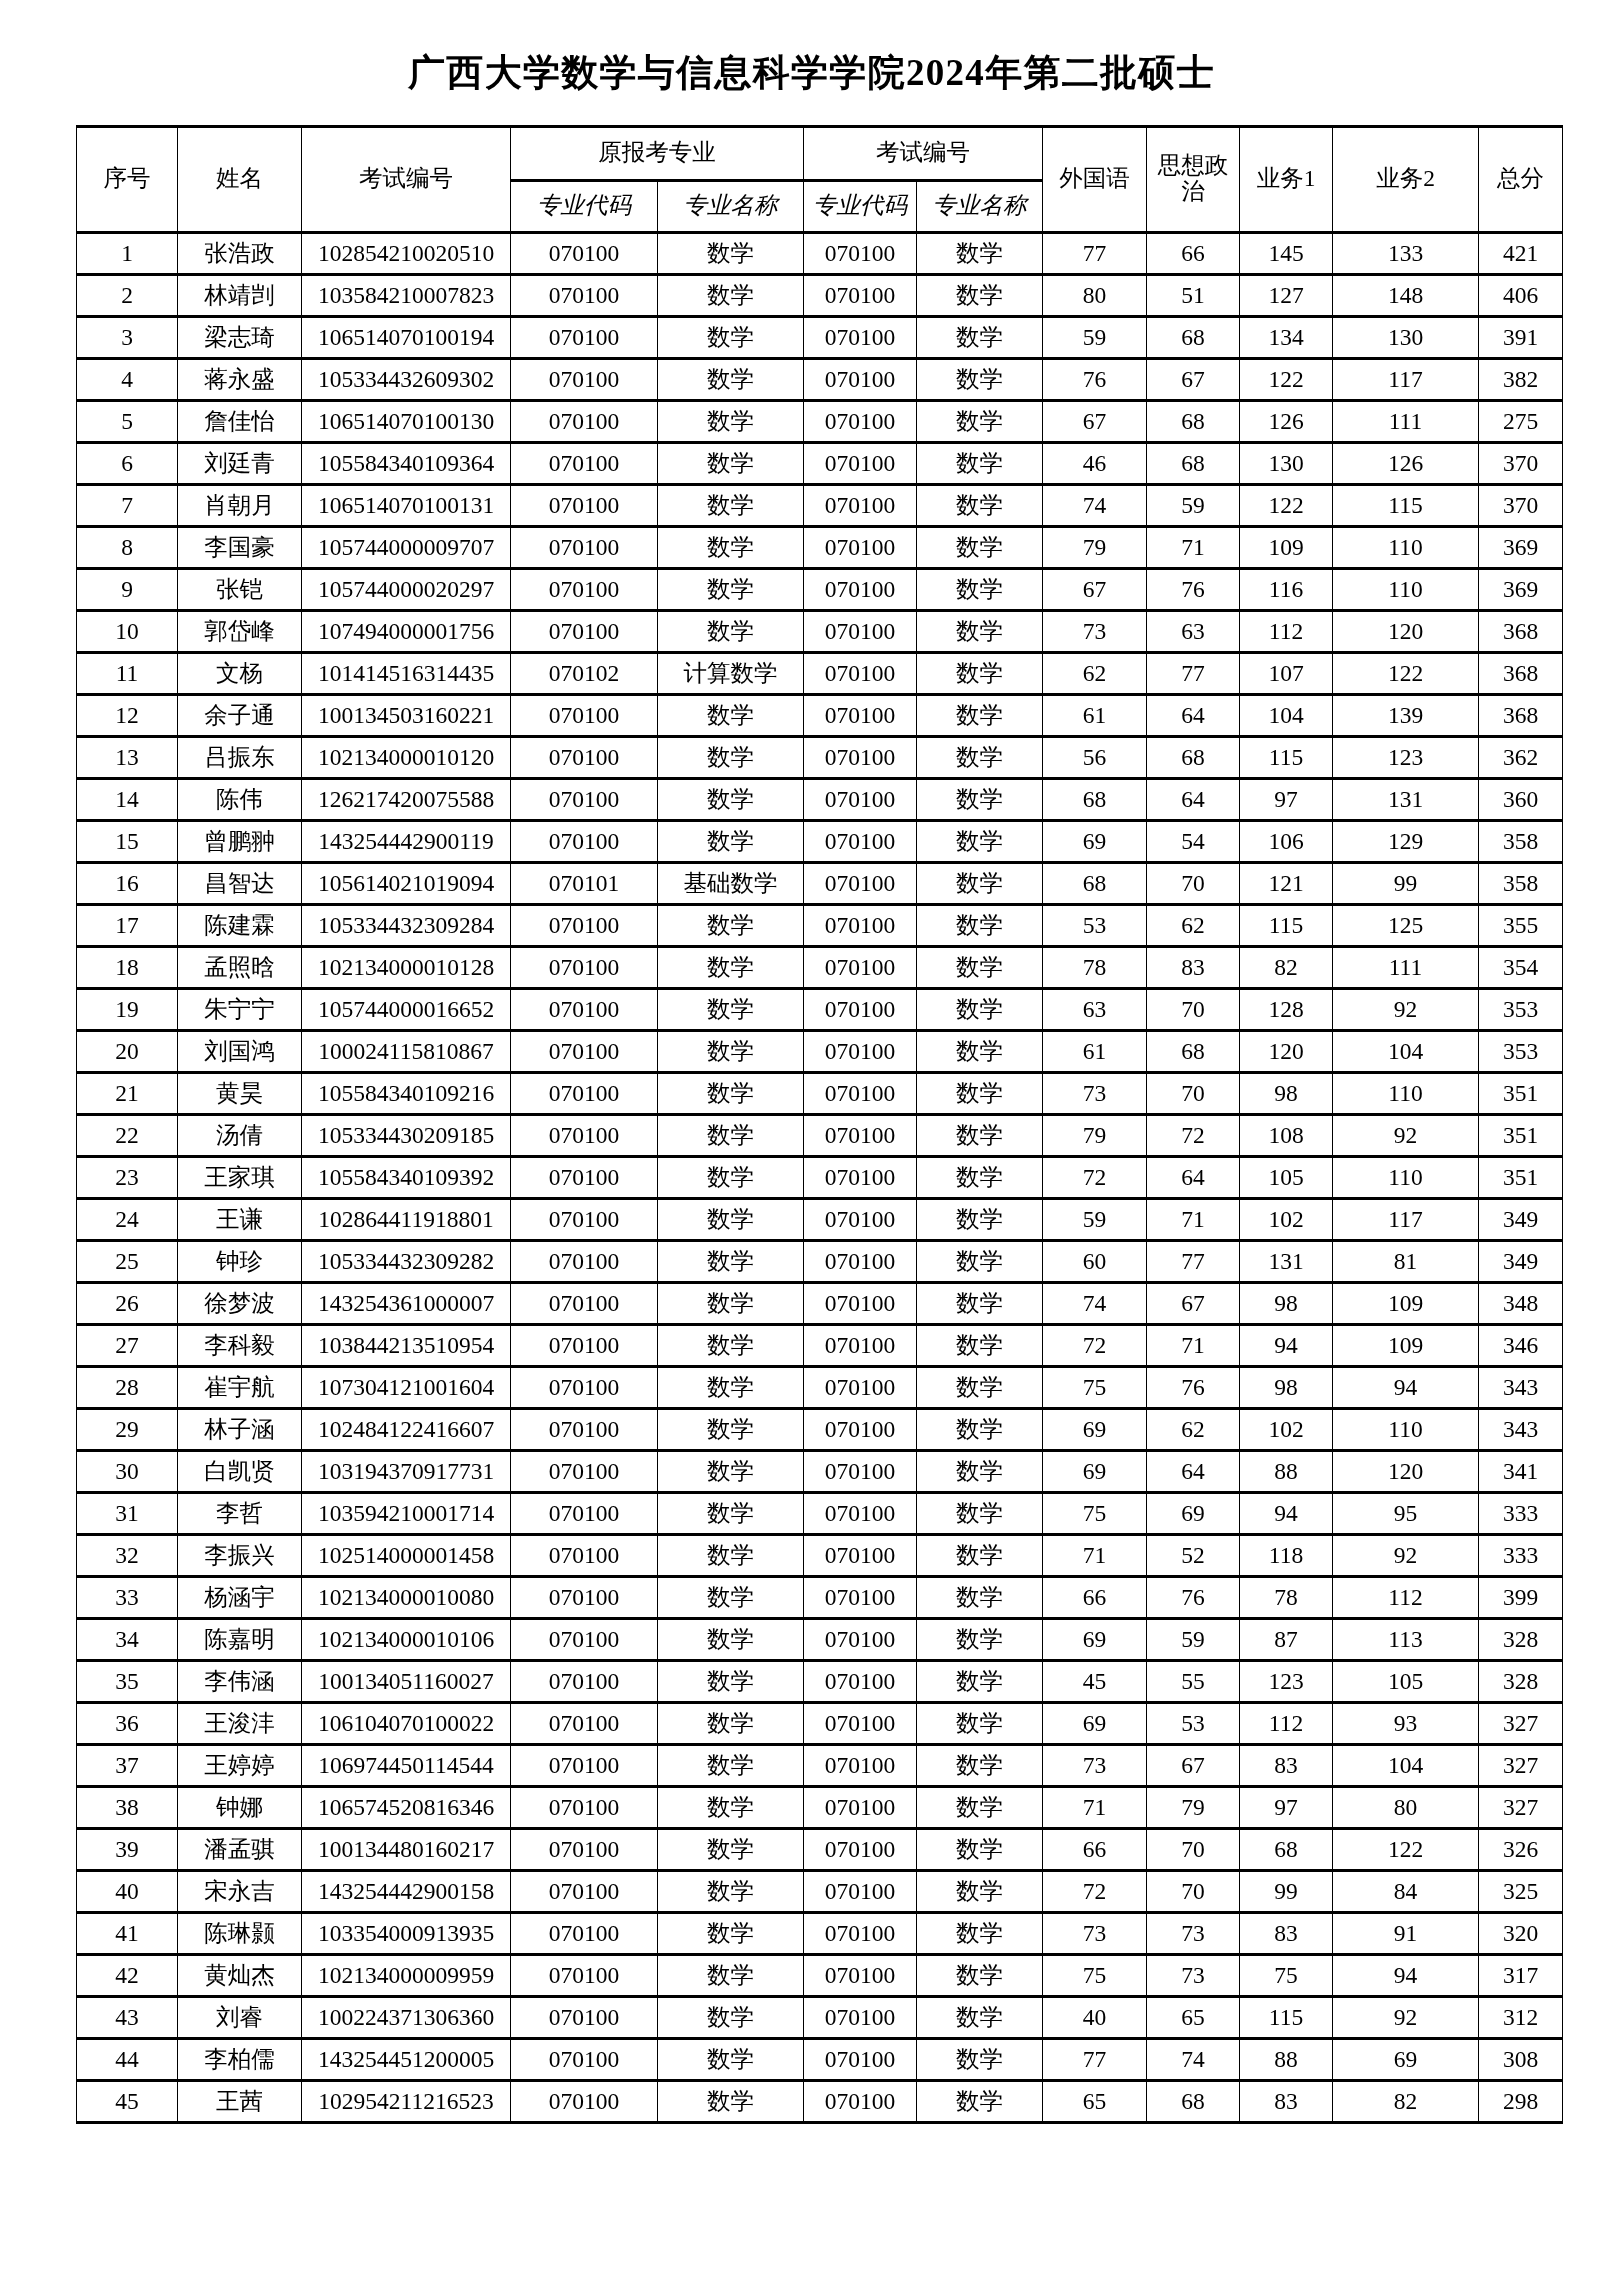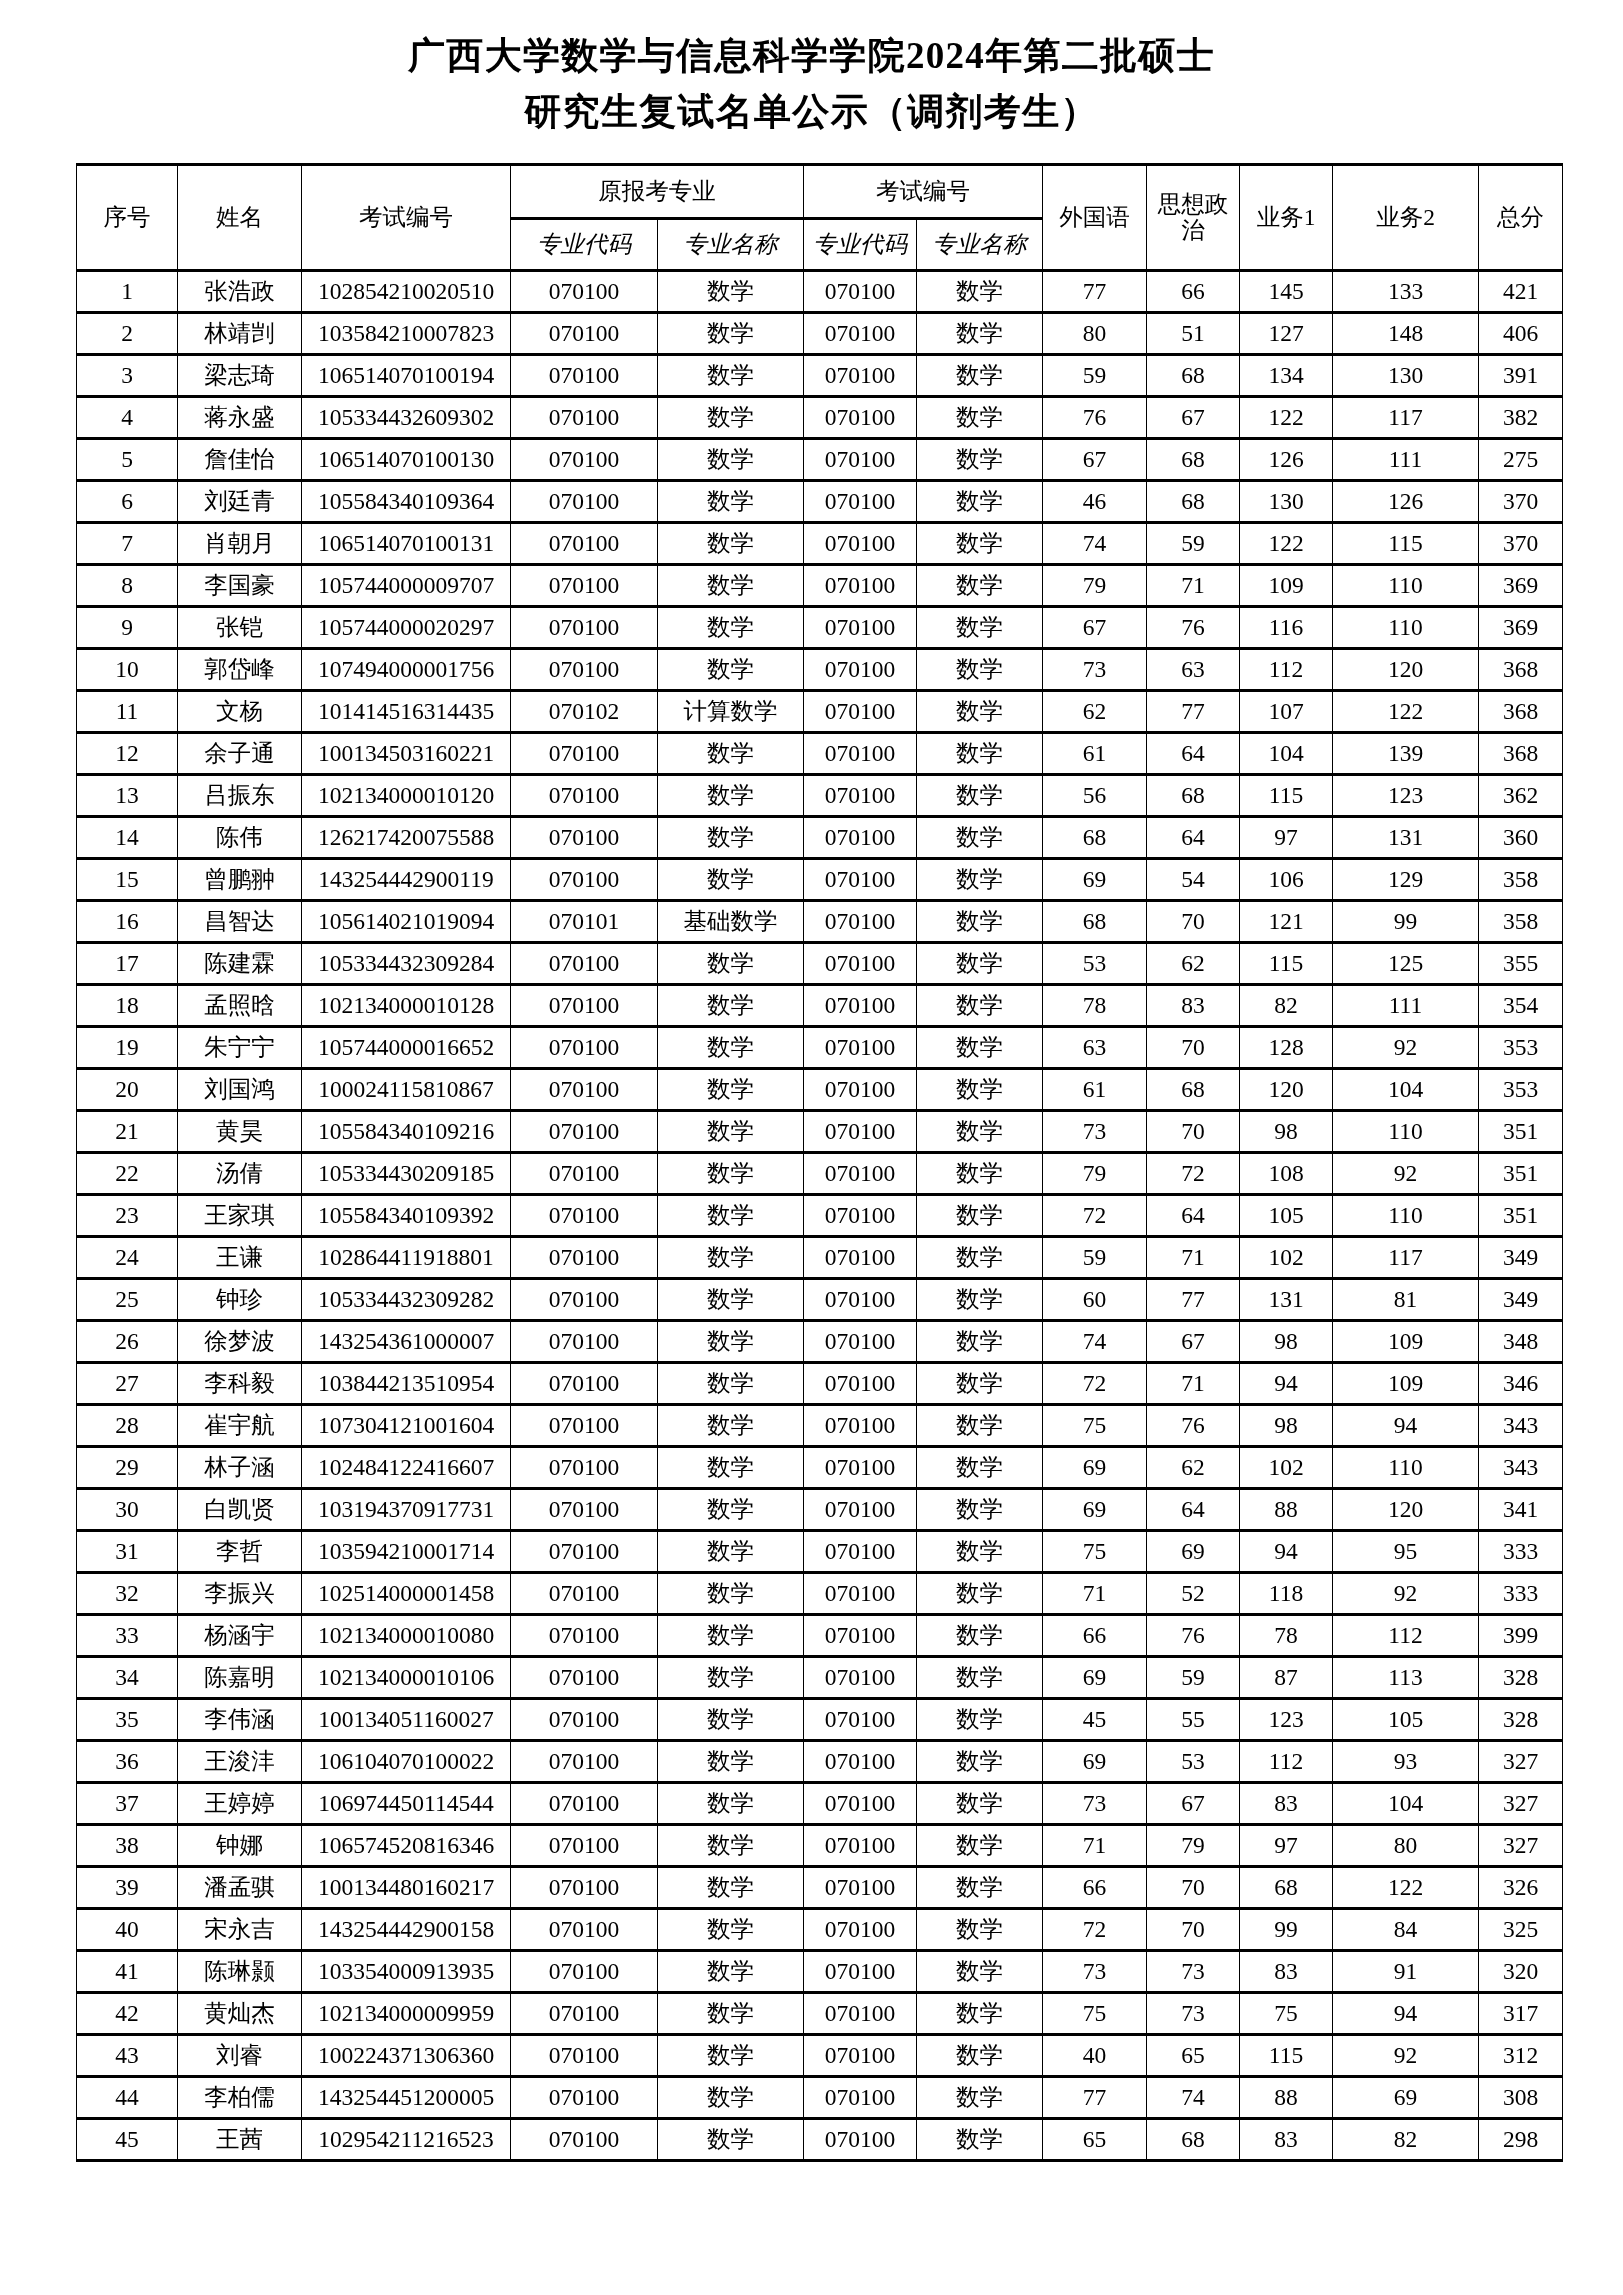--- a/index.html
+++ b/index.html
@@ -8,21 +8,21 @@
     background: #ffffff;
   }
   body {
     width: 1623px;
     height: 2295px;
     font-family: "Liberation Serif", "DejaVu Serif", serif;
     color: #000;
     position: relative;
   }
   .page-title {
-    padding-top: 28px;
+    padding-top: 45px;
     text-align: center;
     font-weight: bold;
     font-size: 37px;
     line-height: 1.5;
     letter-spacing: 1.3px;
   }
   .page-title div { white-space: nowrap; }
 
   table.roster {
     border-collapse: collapse;
@@ -51,21 +51,20 @@
     line-height: 1.15;
     padding: 0 9px;
     word-break: break-all;
   }
 </style>
 </head>
 <body>
 
 <div class="page-title" data-name="page-title">
   <div data-name="page-title-line1">广西大学数学与信息科学学院2024年第二批硕士</div>
-  <div data-name="page-title-line2">研究生复试名单公示（调剂考生）</div>
 </div>
 
 <table class="roster" data-name="candidates-table">
   <colgroup>
     <col style="width:101px">
     <col style="width:124px">
     <col style="width:209px">
     <col style="width:147px">
     <col style="width:146px">
     <col style="width:113px">

